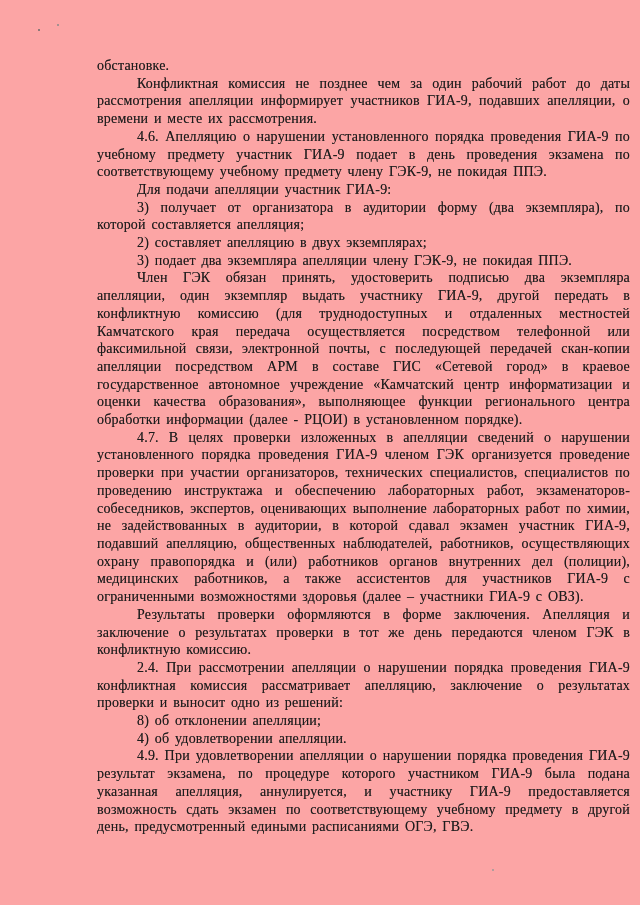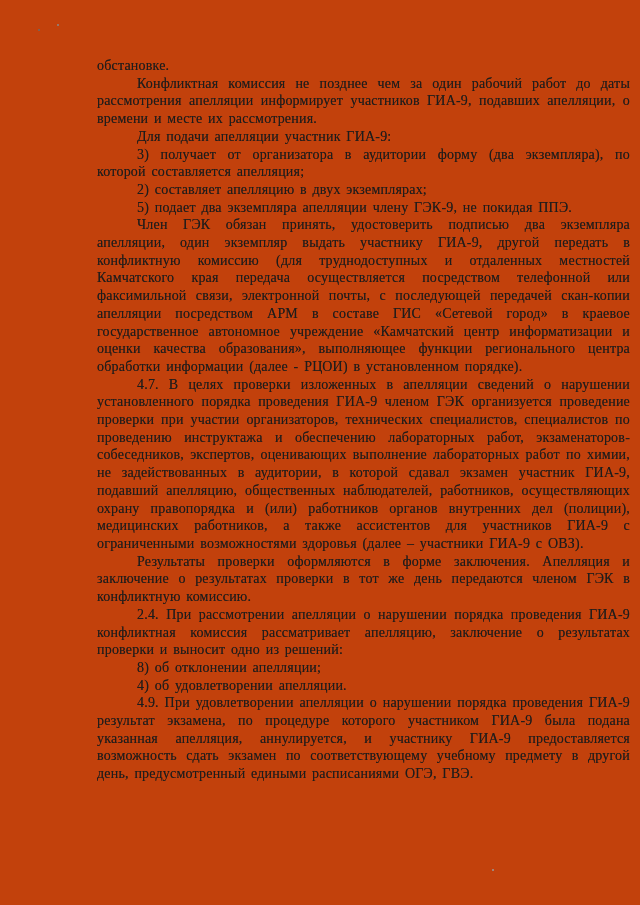--- a/index.html
+++ b/index.html
@@ -4,21 +4,21 @@
 <style>
   html, body {
     margin: 0;
     padding: 0;
     background: #ffffff;
   }
   .page {
     position: relative;
     width: 640px;
     height: 905px;
-    background: #c2410c;
+    background: #fca5a5;
     overflow: hidden;
   }
   .textblock {
     position: absolute;
     left: 97px;
     top: 57px;
     width: 533px;
     font-family: "Liberation Serif", "DejaVu Serif", serif;
     font-size: 14px;
     line-height: 17.7px;
@@ -49,24 +49,25 @@
 <body>
 
 <div class="page">
   <span class="speck speck-1"></span>
   <span class="speck speck-2"></span>
   <span class="speck speck-3"></span>
 
   <div class="textblock">
     <p class="no-indent">обстановке.</p>
     <p>Конфликтная комиссия не позднее чем за один рабочий работ до даты рассмотрения апелляции информирует участников ГИА-9, подавших апелляции, о времени и месте их рассмотрения.</p>
+    <p>4.6. Апелляцию о нарушении установленного порядка проведения ГИА-9 по учебному предмету участник ГИА-9 подает в день проведения экзамена по соответствующему учебному предмету члену ГЭК-9, не покидая ППЭ.</p>
     <p>Для подачи апелляции участник ГИА-9:</p>
     <p>3) получает от организатора в аудитории форму (два экземпляра), по которой составляется апелляция;</p>
     <p>2) составляет апелляцию в двух экземплярах;</p>
-    <p>5) подает два экземпляра апелляции члену ГЭК-9, не покидая ППЭ.</p>
+    <p>3) подает два экземпляра апелляции члену ГЭК-9, не покидая ППЭ.</p>
     <p>Член ГЭК обязан принять, удостоверить подписью два экземпляра апелляции, один экземпляр выдать участнику ГИА-9, другой передать в конфликтную комиссию (для труднодоступных и отдаленных местностей Камчатского края передача осуществляется посредством телефонной или факсимильной связи, электронной почты, с последующей передачей скан-копии апелляции посредством АРМ в составе ГИС «Сетевой город» в краевое государственное автономное учреждение «Камчатский центр информатизации и оценки качества образования», выполняющее функции регионального центра обработки информации (далее - РЦОИ) в установленном порядке).</p>
     <p>4.7. В целях проверки изложенных в апелляции сведений о нарушении установленного порядка проведения ГИА-9 членом ГЭК организуется проведение проверки при участии организаторов, технических специалистов, специалистов по проведению инструктажа и обеспечению лабораторных работ, экзаменаторов-собеседников, экспертов, оценивающих выполнение лабораторных работ по химии, не задействованных в аудитории, в которой сдавал экзамен участник ГИА-9, подавший апелляцию, общественных наблюдателей, работников, осуществляющих охрану правопорядка и (или) работников органов внутренних дел (полиции), медицинских работников, а также ассистентов для участников ГИА-9 с ограниченными возможностями здоровья (далее – участники ГИА-9 с ОВЗ).</p>
     <p>Результаты проверки оформляются в форме заключения. Апелляция и заключение о результатах проверки в тот же день передаются членом ГЭК в конфликтную комиссию.</p>
     <p>2.4. При рассмотрении апелляции о нарушении порядка проведения ГИА-9 конфликтная комиссия рассматривает апелляцию, заключение о результатах проверки и выносит одно из решений:</p>
     <p>8) об отклонении апелляции;</p>
     <p>4) об удовлетворении апелляции.</p>
     <p>4.9. При удовлетворении апелляции о нарушении порядка проведения ГИА-9 результат экзамена, по процедуре которого участником ГИА-9 была подана указанная апелляция, аннулируется, и участнику ГИА-9 предоставляется возможность сдать экзамен по соответствующему учебному предмету в другой день, предусмотренный едиными расписаниями ОГЭ, ГВЭ.</p>
   </div>
 </div>
 

